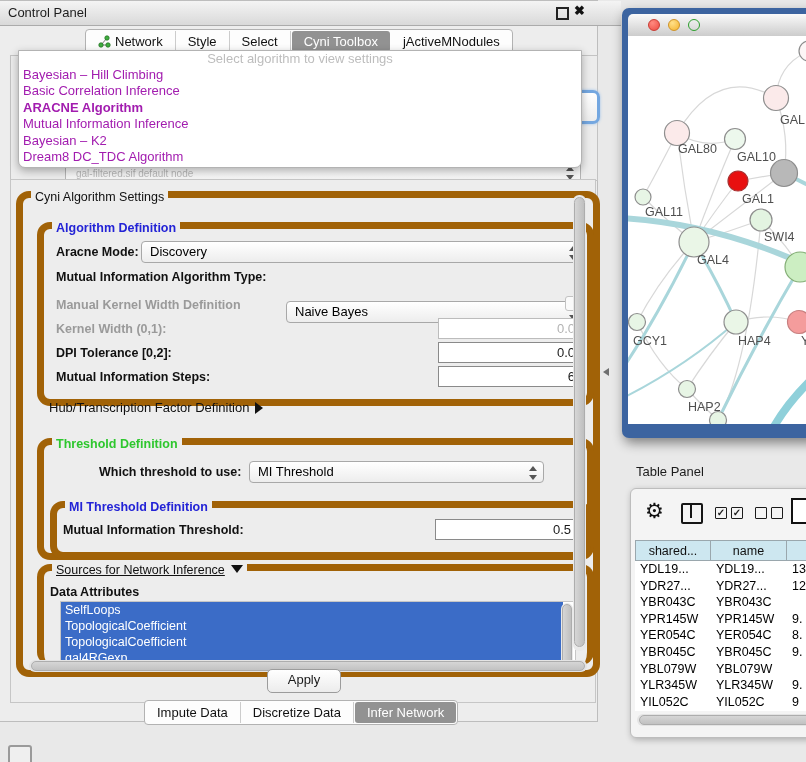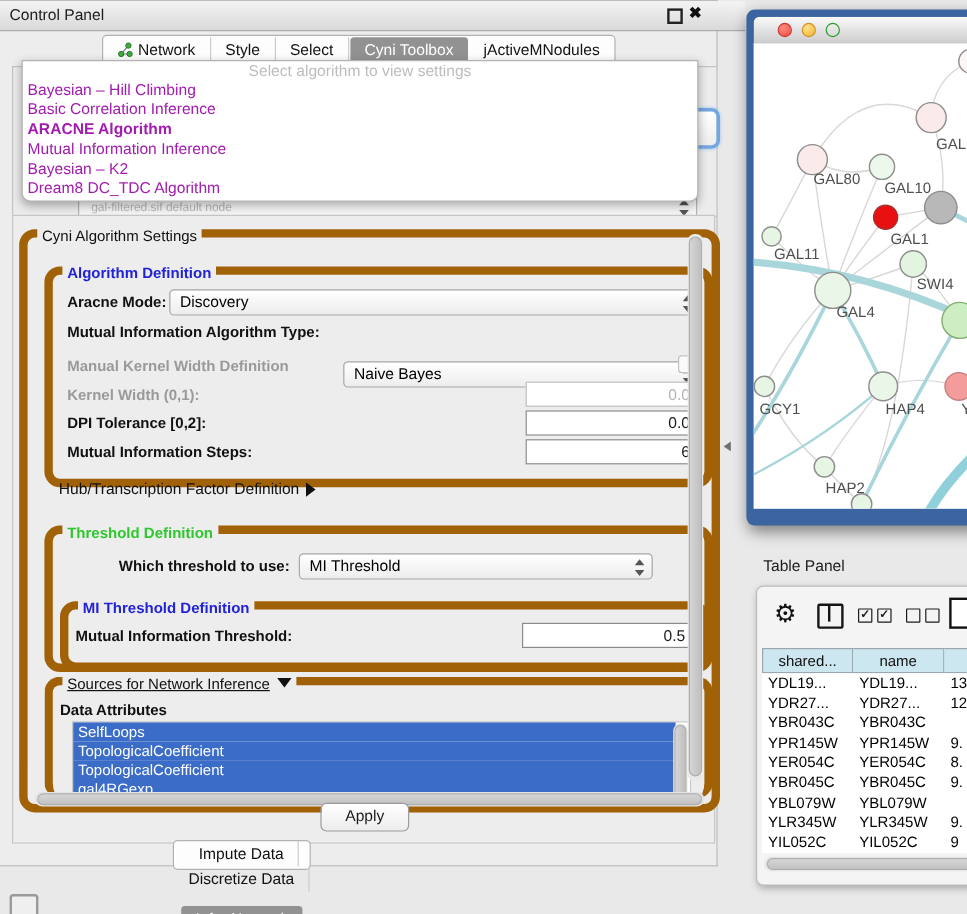--- a/index.html
+++ b/index.html
@@ -53,21 +53,21 @@
   .vscroll{background:#e9e9e9;border-radius:6px;}
   .vthumb{position:absolute;left:1px;right:1px;background:linear-gradient(90deg,#d6d6d6,#bfbfbf);border:1px solid #adadad;border-radius:6px;}
   .hscroll{background:#e4e4e4;border-radius:6px;}
   .hthumb{position:absolute;top:1px;bottom:1px;background:linear-gradient(#d6d6d6,#c2c2c2);border:1px solid #adadad;border-radius:6px;}
 
   .attr-list{background:#fff;border:1px solid #c6c6c6;}
   .attr-item{height:16px;line-height:16px;font-size:12.5px;color:#fff;padding-left:4px;}
 
   .apply-btn{width:72px;height:22px;background:linear-gradient(#ffffff,#ececec);border:1px solid #9c9c9c;border-radius:5px;font-size:13px;text-align:center;line-height:20px;}
 
-  .btabbar{height:23px;display:flex;align-items:center;background:#fdfdfd;border:1px solid #b2b2b2;border-radius:4px;font-size:13px;flex-direction:column;}
+  .btabbar{height:23px;display:flex;align-items:center;background:#fdfdfd;border:1px solid #b2b2b2;border-radius:4px;font-size:13px;}
 
   .tri-right{display:inline-block;width:0;height:0;border-top:6px solid transparent;border-bottom:6px solid transparent;border-left:8px solid #111;vertical-align:-2px;margin-left:6px;}
   .tri-down{display:inline-block;width:0;height:0;border-left:6px solid transparent;border-right:6px solid transparent;border-top:8px solid #111;vertical-align:1px;margin-left:6px;}
 
   
   .corner-icon{left:8px;top:745px;width:20px;height:17px;border:2px solid #9a9a9a;border-radius:3px;background:#efefef;}
 
   
   .divider-arrow{left:603px;top:368px;width:0;height:0;border-top:4px solid transparent;border-bottom:4px solid transparent;border-right:6px solid #6f6f6f;}
 

